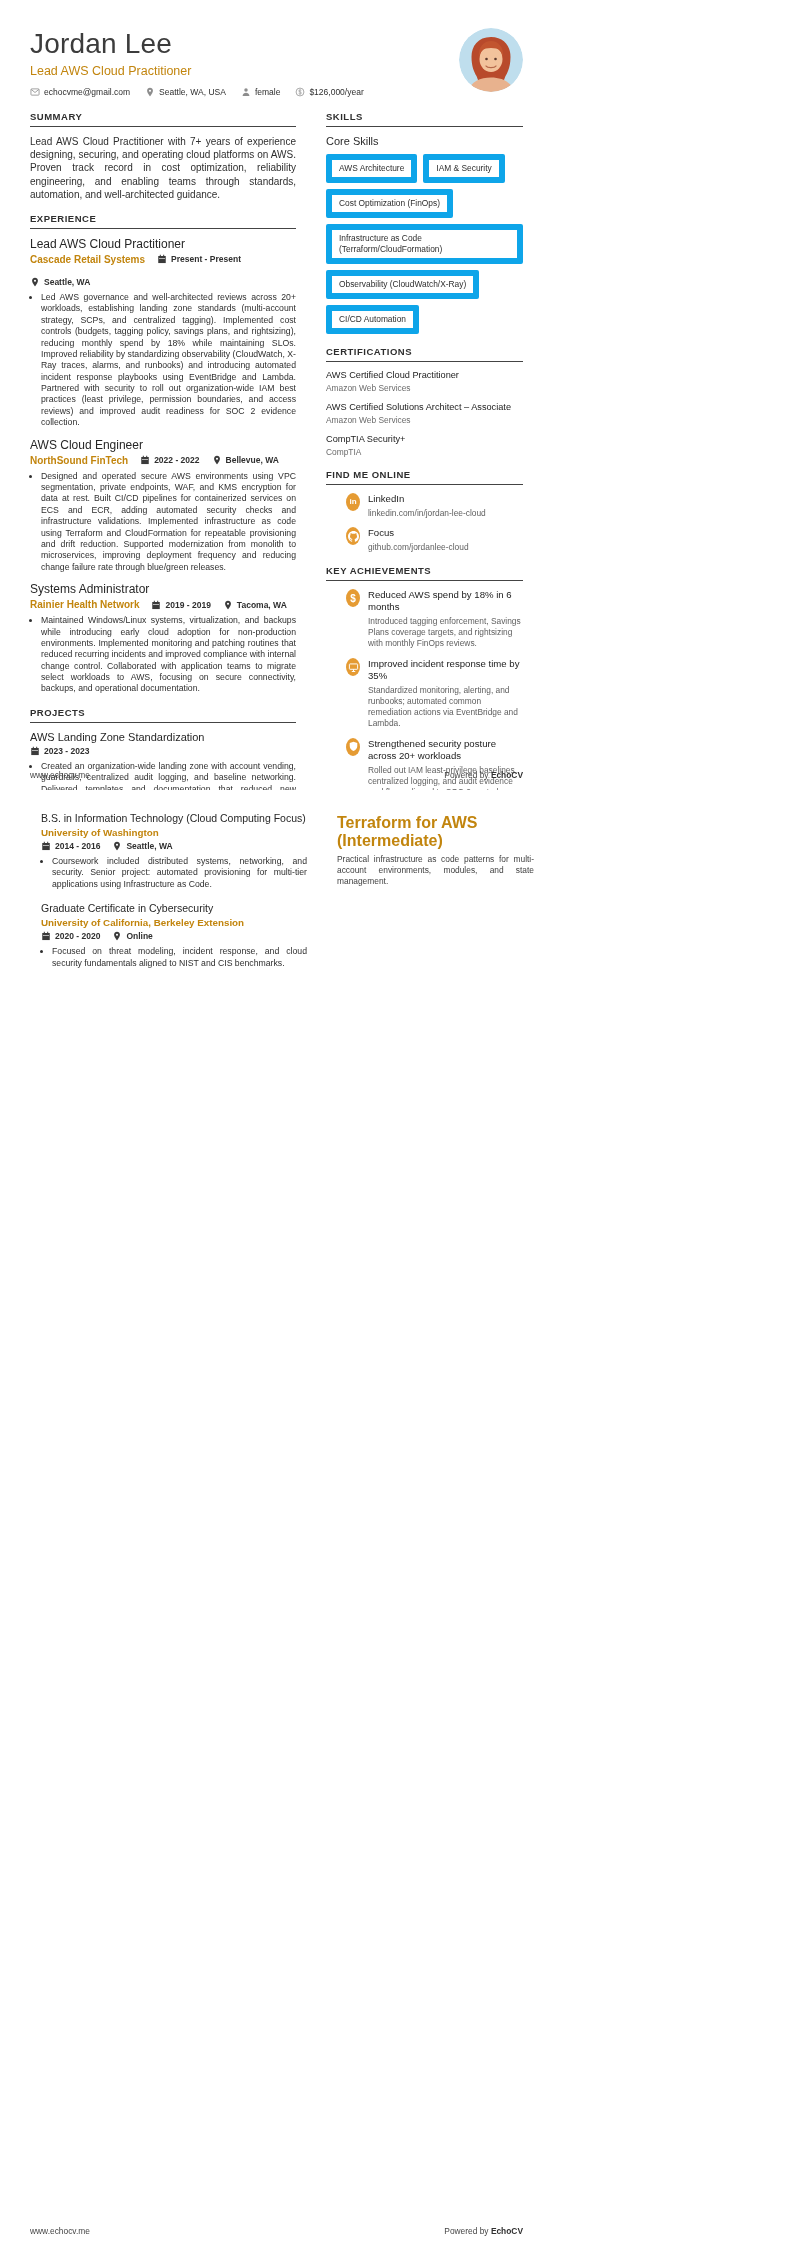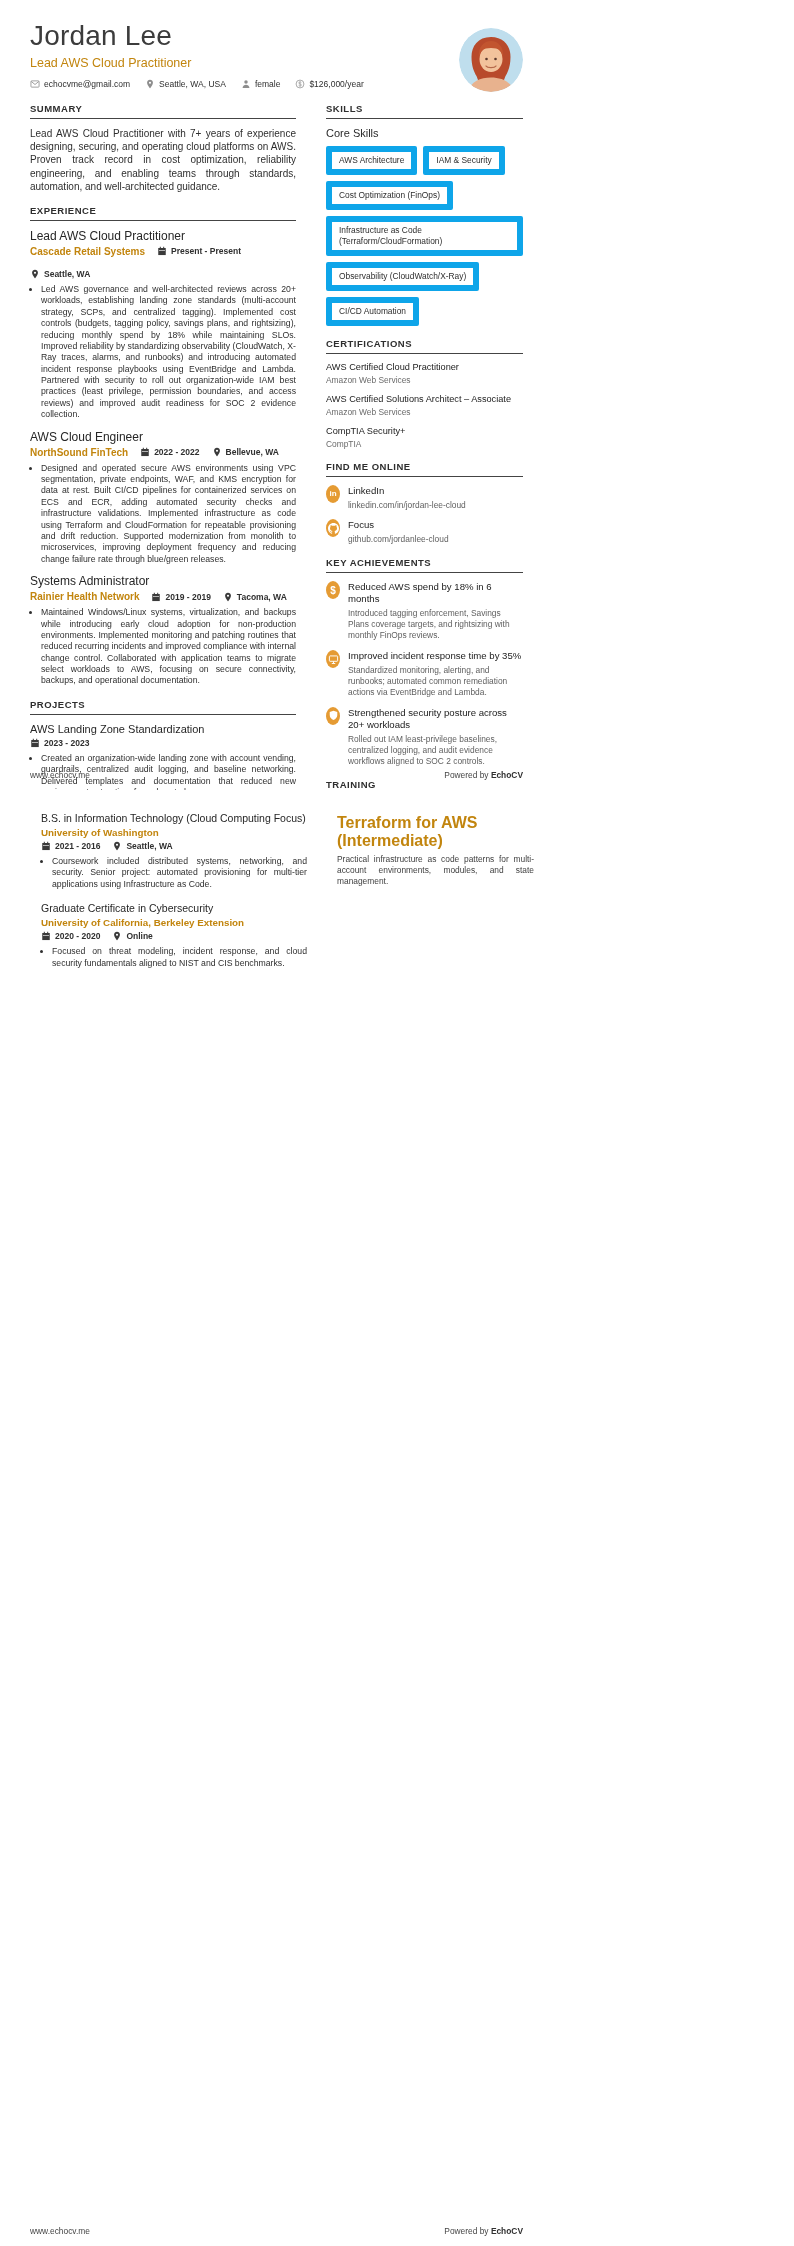--- a/index.html
+++ b/index.html
@@ -5,21 +5,21 @@
   * { box-sizing: border-box; margin: 0; padding: 0; }
   html, body { background: #ffffff; }
   body {
     width: 794px;
     font-family: "Liberation Sans", sans-serif;
     color: #2f2f2f;
   }
   .page { position: relative; width: 553px; background: #fff; }
   .page-1 { height: 790px; overflow: hidden; }
   .page-2 { height: 1456px; overflow: hidden; padding-left: 11px; }
-  .content { padding: 20px 30px 0 30px; }
+  .content { padding: 28px 30px 0 30px; }
   .p2-content { padding: 22px 30px 0 30px; }
   .cols { display: flex; gap: 30px; }
   .col-left { width: 266px; flex: none; }
   .col-right { width: 197px; flex: none; }
 
   
   .name { font-size: 28px; font-weight: 500; color: #3c3c3c; letter-spacing: .2px; }
   .headline { margin-top: 4px; font-size: 12.5px; font-weight: 500; color: #c2850e; }
   .contact-row { margin-top: 9px; display: flex; gap: 15px; align-items: center; font-size: 8.5px; color: #2f2f2f; }
   .contact-item { display: flex; align-items: center; gap: 4px; }
@@ -57,21 +57,21 @@
 
   
   .cert { margin-bottom: 9px; }
   .cert-name { font-size: 9.2px; color: #222; }
   .cert-issuer { margin-top: 3px; font-size: 8.4px; color: #6b6b6b; }
 
   
   .icon-row { display: flex; gap: 8px; margin-bottom: 9px; align-items: flex-start; }
   .badge {
     width: 14px; height: 18px; border-radius: 50%; background: #e59b33; flex: none;
-    display: flex; align-items: center; justify-content: center; color: #fff;
+    display: flex; align-items: center; justify-content: center; color: #fff; margin-left: 20px;
   }
   .in-txt { font-size: 8px; font-weight: 700; color: #fff; }
   .dollar-txt { font-size: 10px; font-weight: 700; color: #fff; }
   .row-label { font-size: 9.6px; color: #222; line-height: 1.25; }
   .row-sub { margin-top: 3px; font-size: 8.4px; color: #5f5f5f; line-height: 1.3; }
 
   
   .training-item { margin-bottom: 10px; }
   .training-title { font-size: 16px; font-weight: 600; color: #c2850e; }
   .training-desc { margin-top: 4px; font-size: 8.4px; color: #3f3f3f; line-height: 1.3; text-align: justify; }
@@ -378,21 +378,21 @@
           <div class="school">University of Washington</div>
           <div class="job-meta-row">
             <span class="meta">
                 <span class="mi">
                   <svg class="icon12" viewBox="0 0 16 16" fill="currentColor">
                     <path d="M4.5 1.2h1.6v2.4H4.5zM9.9 1.2h1.6v2.4H9.9z"></path>
                     <path d="M2 3.2h12v11.3H2z"></path>
                     <path d="M3.2 6.4h9.6v1H3.2z" fill="#fff"></path>
                   </svg>
                 </span>
-                <span>2021 - 2016</span>
+                <span>2014 - 2016</span>
               </span>
             <span class="meta">
                 <span class="mi">
                   <svg class="icon12" viewBox="0 0 16 16" fill="currentColor">
                     <path d="M8 1.2C5.4 1.2 3.3 3.3 3.3 5.9c0 3.5 4.7 8.9 4.7 8.9s4.7-5.4 4.7-8.9C12.7 3.3 10.6 1.2 8 1.2z"></path>
                     <circle cx="8" cy="5.9" r="1.7" fill="#fff"></circle>
                   </svg>
                 </span>
                 <span>Seattle, WA</span>
               </span>

